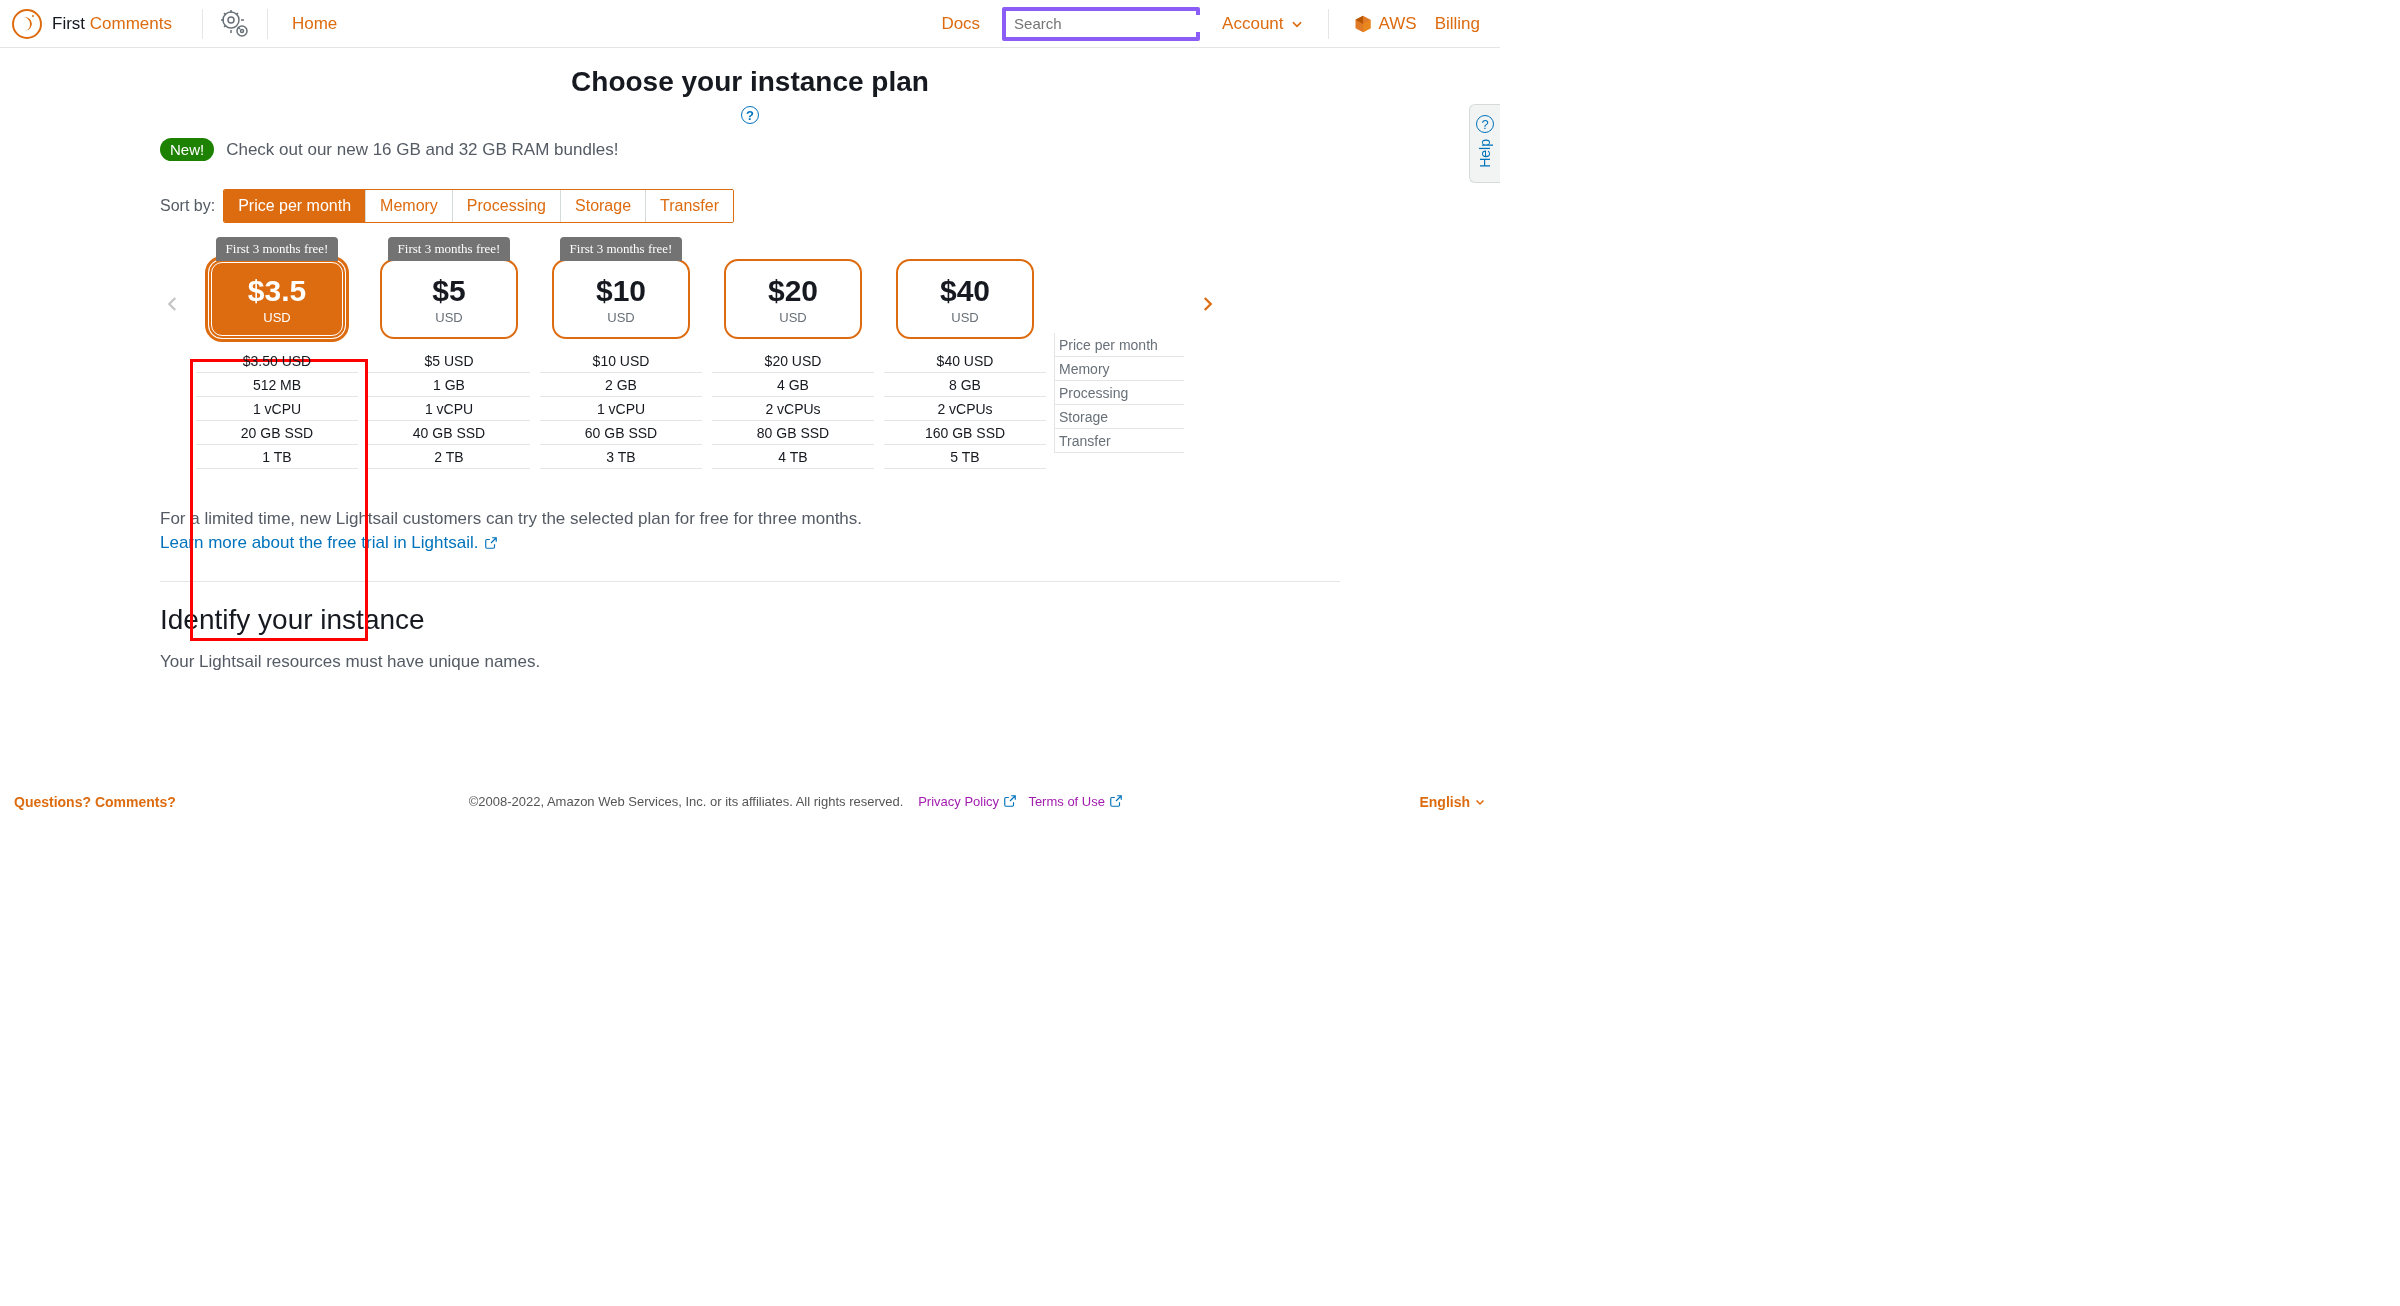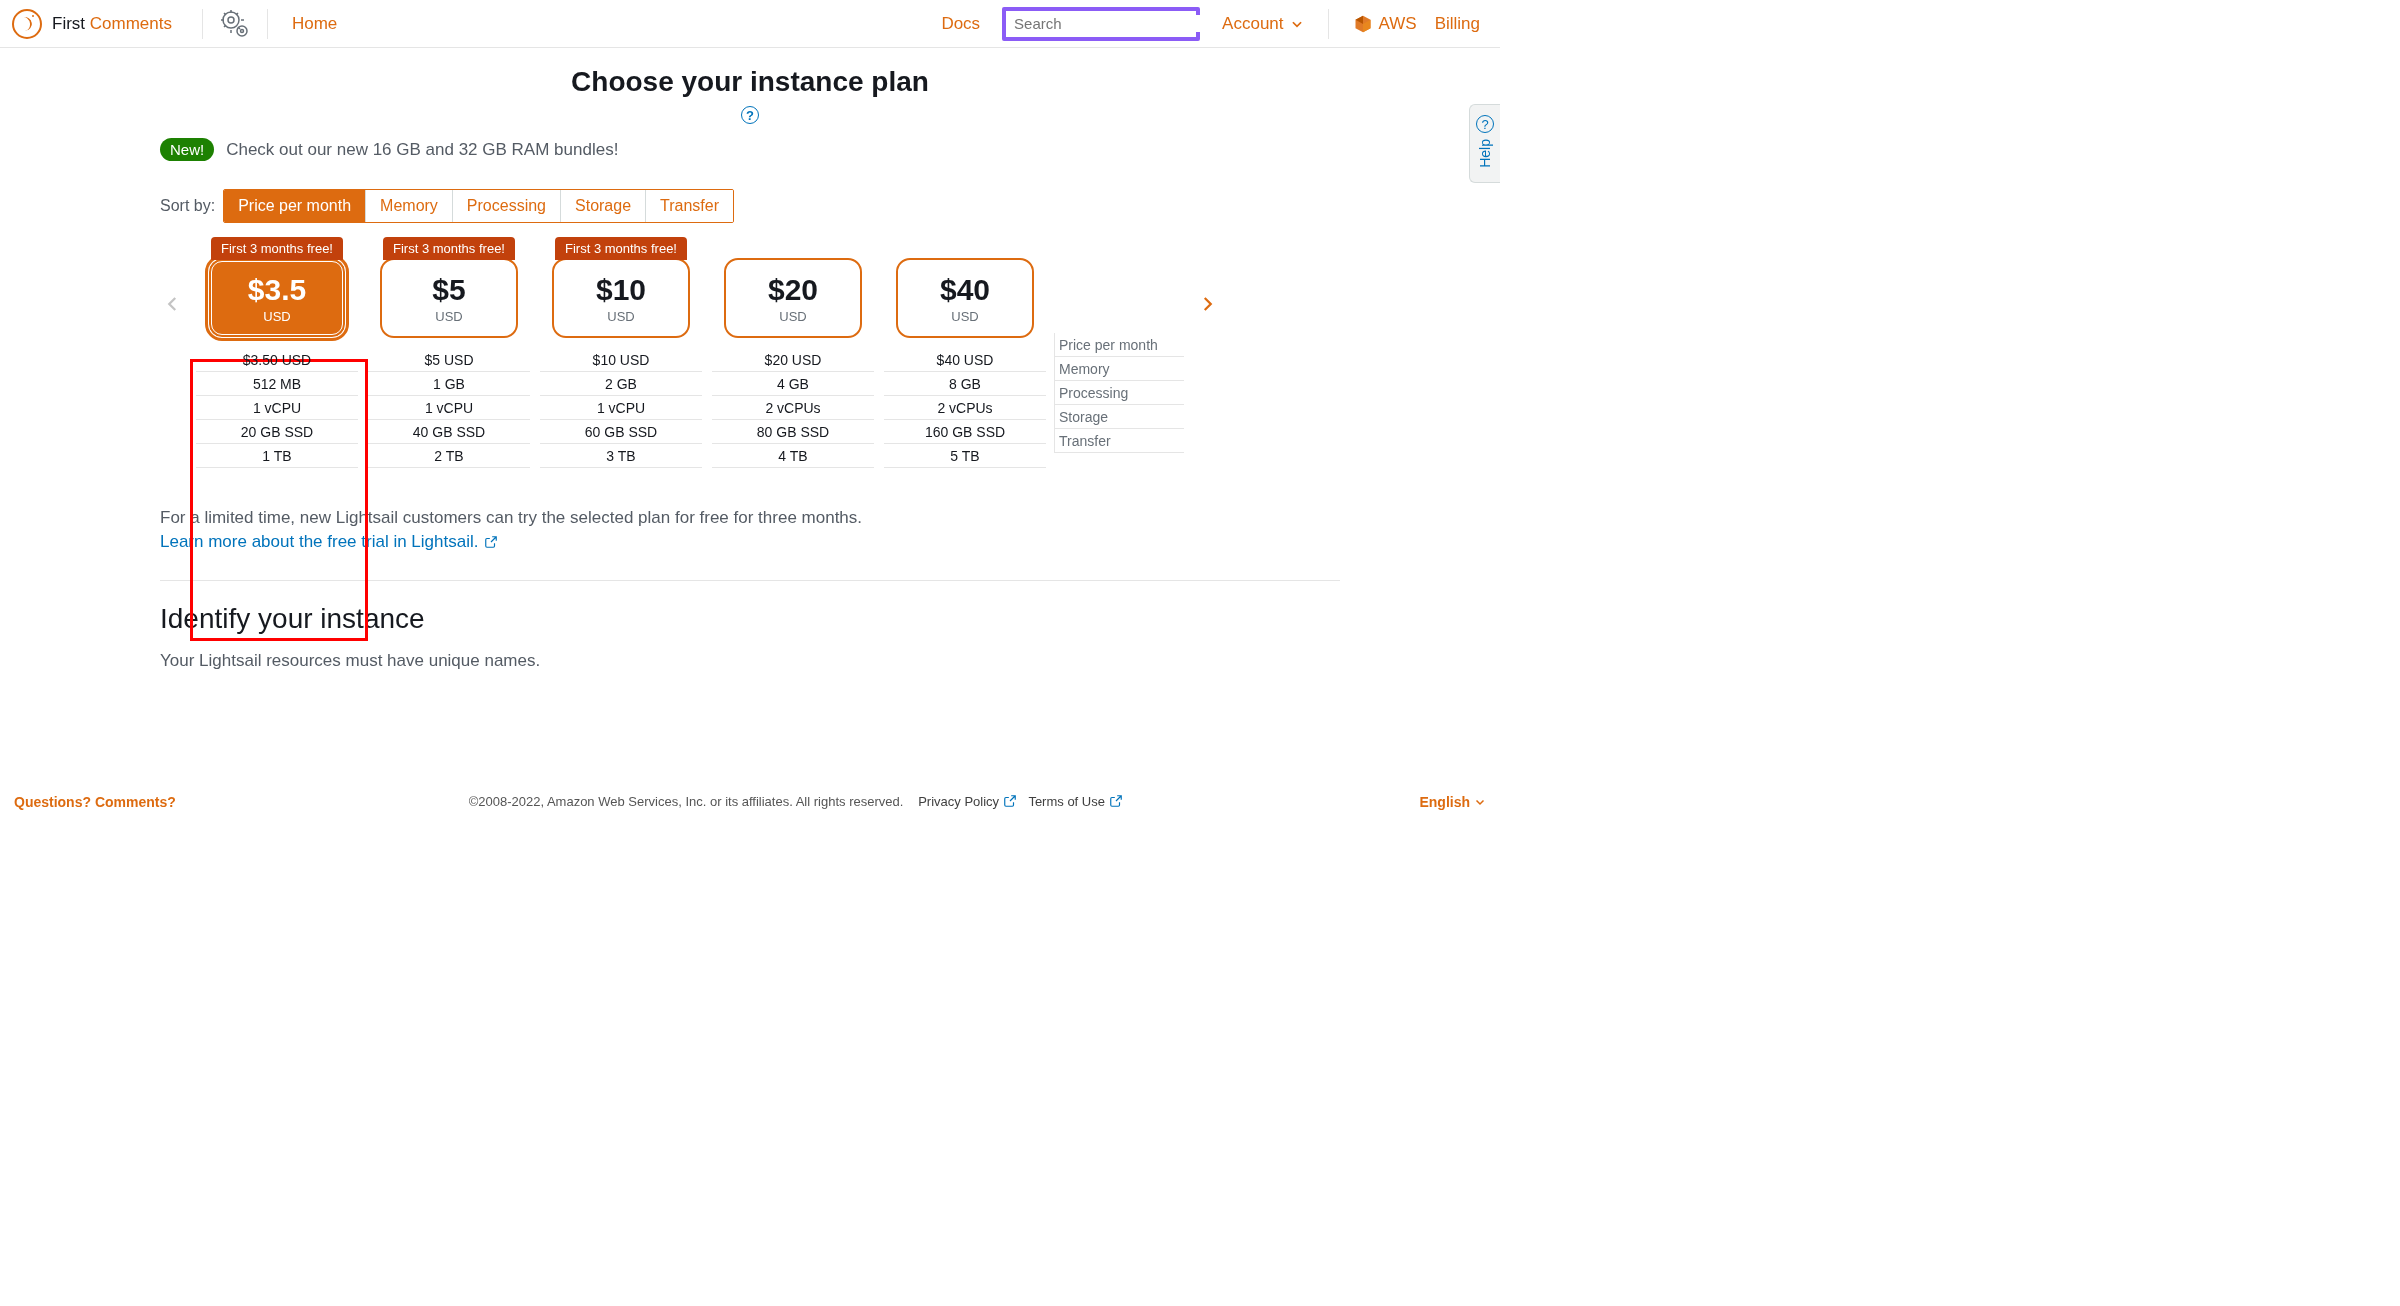--- a/index.html
+++ b/index.html
@@ -39,21 +39,21 @@
   .sort-tab { padding:7px 14px; font-size:16px; color:#dd6b10; background:#fff; border-right:1px solid #d5dbdb; cursor:pointer; }
   .sort-tab:last-child { border-right:none; }
   .sort-tab.active { background:#dd6b10; color:#fff; }
 
   
   .plans-wrap { position:relative; margin-top: 14px; }
   .plans { display:flex; gap:10px; align-items:flex-start; position:relative; }
   .arrow { width:26px; display:flex; align-items:center; justify-content:center; color:#c4c4c4; font-size:24px; margin-top: 54px; cursor:pointer; }
   .arrow.right { color:#dd6b10; }
   .plan-col { width: 162px; text-align:center; }
-  .free-pill { background:#c2410c; color:#fff; font-size:13px; padding:4px 10px; border-radius:4px 4px 0 0; display:inline-block; margin-bottom: -2px; position:relative; z-index:2;}
+  .free-pill { background:#737373; color:#fff; font-size:13px; padding:4px 10px; border-radius:4px 4px 0 0; display:inline-block; margin-bottom: -2px; position:relative; z-index:2;font-family:Liberation Serif, serif;}
   .free-pill-hidden { visibility:hidden; }
   .pricebox { border:2px solid #dd6b10; border-radius:14px; height: 80px; display:flex; flex-direction:column; align-items:center; justify-content:center; background:#fff; margin: 0 12px 10px; }
   .pricebox .price { font-size:30px; font-weight:700; color:#16191f; }
   .pricebox .usd { font-size:13px; color:#687078; margin-top:2px; }
   .pricebox.selected { background:#dd6b10; border:4px double #fff; outline:3px solid #dd6b10; border-radius:14px; }
   .pricebox.selected .price { color:#fff; }
   .pricebox.selected .usd { color:#fff; }
   .spec-table { width:100%; }
   .spec-row { border-bottom:1px solid #e5e5e5; height:24px; display:flex; align-items:center; justify-content:center; font-size:14px; color:#16191f; }
   .spec-labels { width: 130px; text-align:left; margin-left: -2px; margin-top: 96px; }
@@ -71,21 +71,21 @@
   .subtext { color:#545b64; font-size:17px; margin-top:16px; }
 
   
   .help-tab { position:absolute; right:0; top:104px; background:#f2f3f3; border:1px solid #d5dbdb; border-right:none; border-radius:6px 0 0 6px; padding:10px 6px 14px; display:flex; flex-direction:column; align-items:center; gap:6px; color:#0073bb; }
   .help-tab .txt { writing-mode: vertical-rl; transform: rotate(180deg); font-size:14px; }
   
   
   .footer { position:absolute; bottom:0; left:0; right:0; display:flex; padding: 6px 14px; font-size:14px; border-top:1px solid #fff;}
   .footer .qc { color:#dd6b10; font-weight:700; }
   .footer .mid { flex:1; text-align:center; color:#555; font-size:13px;}
-  .footer .mid a { color:#404040; text-decoration:none; margin: 10px 4px;}
+  .footer .mid a { color:#a21caf; text-decoration:none; margin: 10px 4px;}
   .footer .lang { color:#dd6b10; font-weight:700; display:flex; align-items:center; gap:4px;}
 </style>
 </head>
 <body>
 
 <div class="header">
   <div class="logo-group">
     <div class="logo-circle"></div>
     <span class="brand"><span>First </span><span class="brand-orange">Comments</span></span>
   </div>

